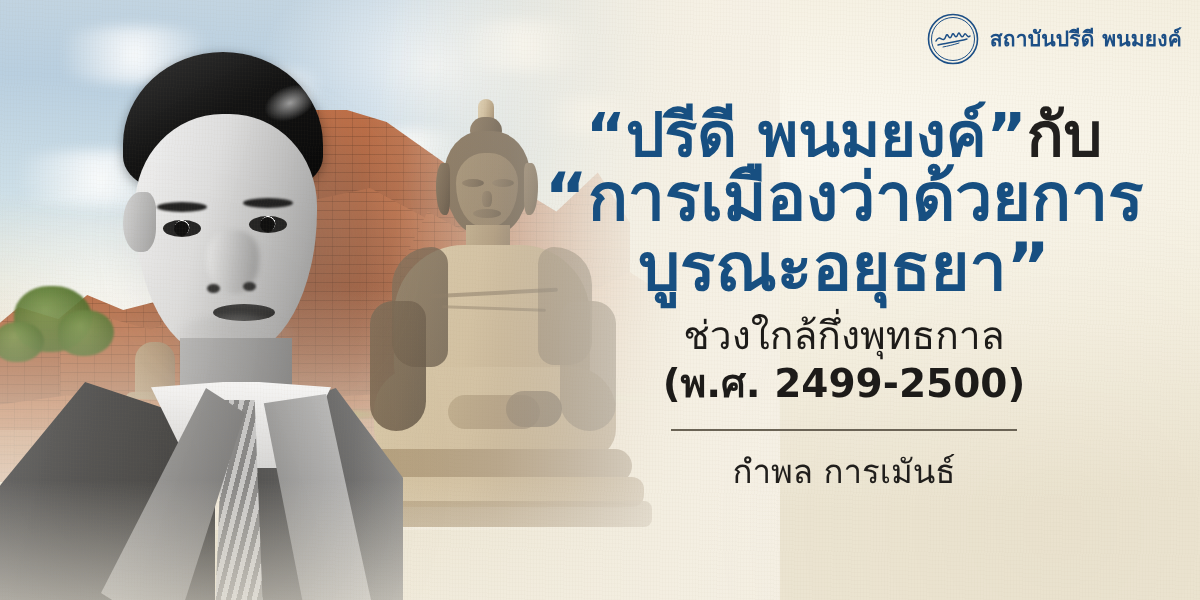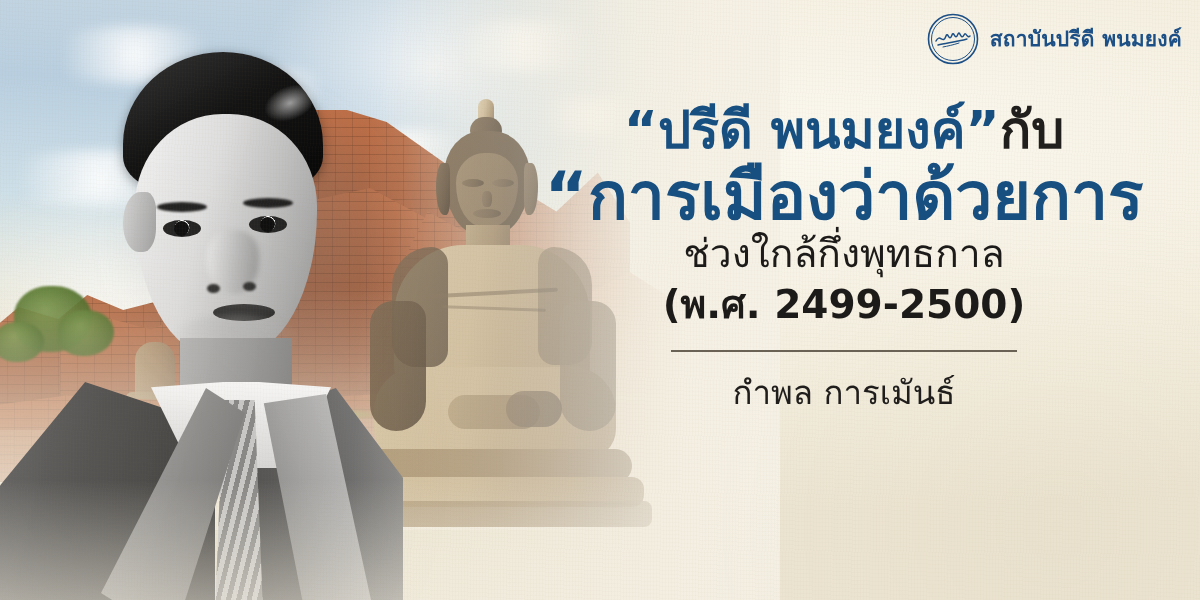--- a/index.html
+++ b/index.html
@@ -259,35 +259,35 @@
     top: 104px;
     width: 640px;
     text-align: center;
   }
   .t-line {
     font-family: "DejaVu Sans", "Liberation Sans", sans-serif;
     font-weight: 700;
     line-height: 1.0;
     white-space: nowrap;
   }
-  .t1 { font-size: 52px; margin-bottom: 8px; }
+  .t1 { font-size: 61px; }
   .t2 { font-size: 66px; margin-bottom: 4px; text-align: center; }
   .t3 { font-size: 66px; margin-bottom: 12px; }
   .blue { color: #174f81; }
   .dark { color: #211f1d; }
 
   .sub {
     font-family: "DejaVu Sans", "Liberation Sans", sans-serif;
     font-weight: 400;
     font-size: 39px;
     color: #1d1b19;
     line-height: 1.18;
     white-space: nowrap;
   }
-  .sub.s1 { margin-top: 4px; font-family: Liberation Mono, monospace; }
+  .sub.s1 { margin-top: 4px; }
   .sub.s2 { margin-top: 2px; font-weight: bold; }
 
   .divider {
     width: 346px;
     height: 2px;
     background: #6a6355;
     margin: 22px auto 0 auto;
   }
   .author {
     font-family: "DejaVu Sans", "Liberation Sans", sans-serif;
@@ -421,19 +421,20 @@
       </svg>
     </div>
     <div class="logo-text">
       <div class="logo-th">สถาบันปรีดี พนมยงค์</div>
     </div>
   </div>
 
   <div class="headline">
     <div class="t-line t1"><span class="blue">“ปรีดี พนมยงค์”</span><span class="dark">กับ</span></div>
     <div class="t-line t2 blue">“การเมืองว่าด้วยการ</div>
+    <div class="t-line t3 blue">บูรณะอยุธยา”</div>
     <div class="sub s1">ช่วงใกล้กึ่งพุทธกาล</div>
     <div class="sub s2">(พ.ศ. 2499-2500)</div>
     <div class="divider"></div>
     <div class="author">กำพล การเมันธ์</div>
   </div>
 
 </div>
 
 </body></html>

